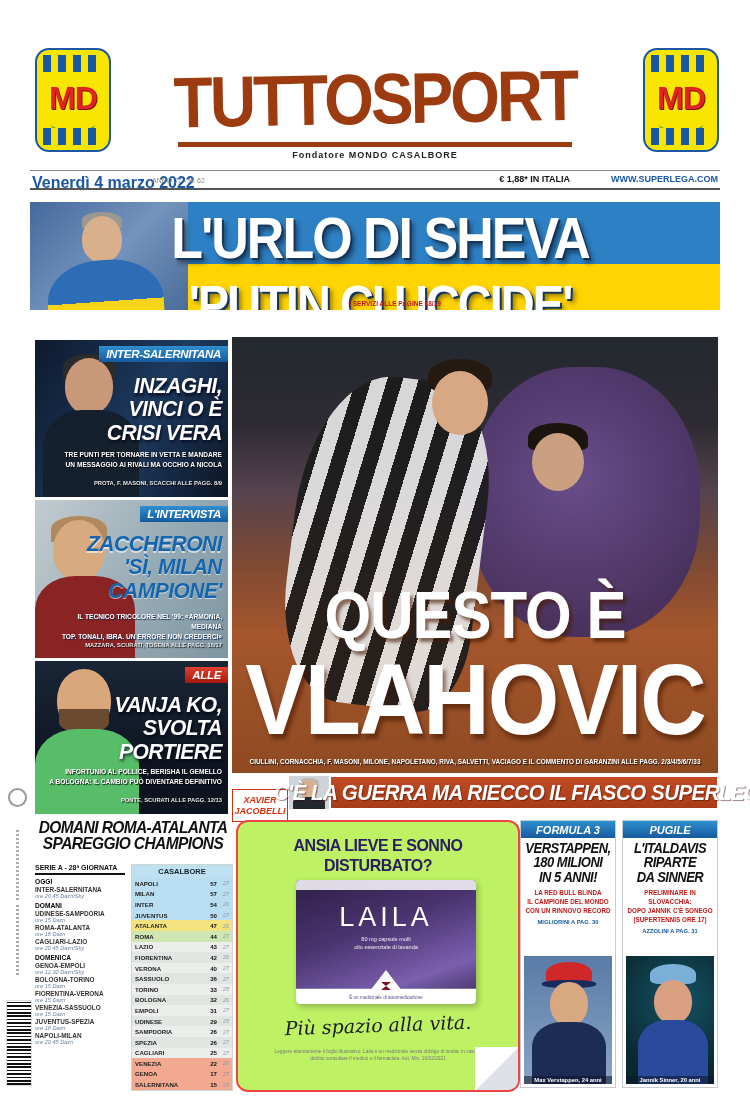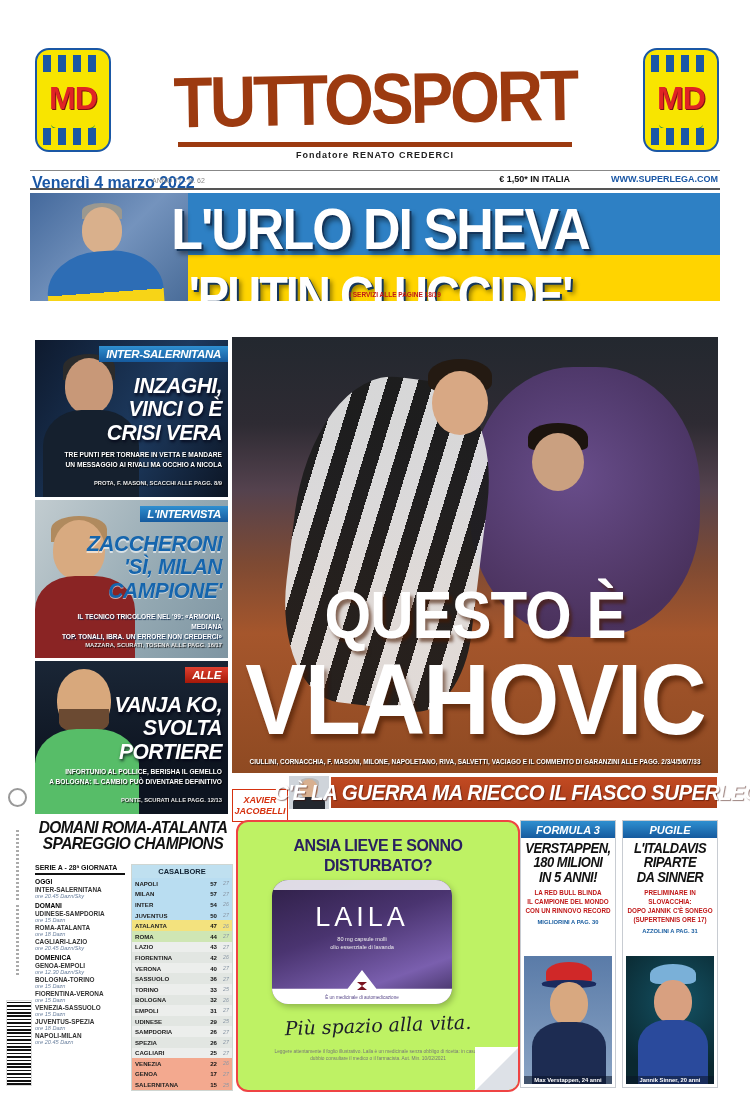--- a/index.html
+++ b/index.html
@@ -24,21 +24,21 @@
   .founder{font-size:9px;font-weight:bold;color:#222;letter-spacing:1px;}
 
   
   .dateline{border-top:1px solid #888;border-bottom:2px solid #555;height:17px;}
   .dl-date{color:#1a57a5;font-size:16px;font-weight:bold;}
   .dl-issue{color:#888;font-size:7px;}
   .dl-price{color:#111;font-size:9px;font-weight:bold;}
   .dl-web{color:#1a57a5;font-size:9px;font-weight:bold;}
 
   
-  .banner{left:30px;top:193px;width:690px;height:108px;
+  .banner{left:30px;top:202px;width:690px;height:108px;
           background:linear-gradient(180deg,#2e80c4 0 57%,#ffd400 57% 100%);overflow:hidden;}
   .bn-photo{left:0;top:0;width:158px;height:143px;
             background:linear-gradient(135deg,#44699c 0%,#7493bd 45%,#3e628f 100%);overflow:hidden;}
   .bn-head{left:52px;top:14px;width:40px;height:46px;border-radius:50% 50% 45% 45%;background:#d9b08c;}
   .bn-hair{left:52px;top:10px;width:40px;height:16px;border-radius:50% 50% 0 0;background:#9a9890;}
   .bn-flag{left:18px;top:58px;width:116px;height:90px;border-radius:45% 45% 0 0;
            background:linear-gradient(180deg,#2d6db5 0 46%,#f7d417 46% 100%);transform:rotate(-4deg);}
   .bn-caption{left:4px;bottom:4px;font-size:6.5px;color:#fff;background:rgba(20,40,70,.55);padding:1px 4px;font-weight:bold;}
   .bn-headline{left:140px;top:6px;width:420px;text-align:center;color:#fff;font-weight:bold;
                text-shadow:2px 2px 0 #14365c,4px 4px 5px rgba(0,0,0,.45);}
@@ -115,21 +115,21 @@
   .st-row .g{width:12px;text-align:right;color:#8a97a5;font-style:italic;font-size:5.3px;}
   .z-ucl{background:#b9ddf1;} .z-el{background:#f3e27e;} .z-ecl{background:#cfe6b4;}
   .z-mid{background:#eceeec;} .z-mid2{background:#e2e6e2;} .z-rel{background:#f3a98f;}
 
   
   .ad{left:236px;top:820px;width:280px;height:268px;background:#bef264;border:2px solid #ef4444;border-radius:12px;
       overflow:hidden;}
   .ad-title{left:0;top:14px;width:100%;text-align:center;color:#2a2060;font-weight:bold;font-size:17px;
             letter-spacing:-0.5px;transform:scaleX(.94);}
   .ad-lead{left:0;top:38px;width:100%;text-align:center;color:#5a4a8a;font-size:11px;}
-  .ad-box{left:34px;top:58px;width:180px;height:124px;border-radius:16px;overflow:hidden;
+  .ad-box{left:58px;top:58px;width:180px;height:124px;border-radius:4px;overflow:hidden;
           background:linear-gradient(160deg,#2e1f46 0%,#4a3470 40%,#7a5fae 75%,#3a2a58 100%);
           box-shadow:2px 3px 6px rgba(0,0,0,.25);}
   .ad-box-topband{position:absolute;top:0;left:0;right:0;height:10px;background:#f2f0f6;opacity:.9;}
   .ad-brand{position:absolute;top:22px;left:0;right:0;text-align:center;color:#fff;font-size:27px;
             letter-spacing:4px;font-weight:normal;}
   .ad-line{position:absolute;left:0;right:0;text-align:center;color:#eee;font-size:5.6px;}
   .ad-wedge{position:absolute;bottom:0;left:0;right:0;height:34px;background:#fff;
             clip-path:polygon(0 55%,42% 55%,50% 0,58% 55%,100% 55%,100% 100%,0 100%);}
   .ad-band-text{position:absolute;bottom:4px;left:0;right:0;text-align:center;color:#5a4a8a;font-size:4.6px;}
   .ad-bowtie{position:absolute;bottom:14px;left:50%;margin-left:-5px;width:10px;height:8px;background:#7a1420;
@@ -176,26 +176,26 @@
   <div class="abs md-logo" style="left:643px;top:48px;">
     <div class="md-strip top"></div>
     <div class="md-word">MD</div>
     <div class="md-arc" style="top:66px;"></div>
     <div class="md-arc a2" style="top:70px;"></div>
     <div class="md-strip bot"></div>
   </div>
 
   <div class="abs brand" style="left:0;right:0;top:62px;text-align:center;">TUTTOSPORT</div>
   <div class="abs brand-rule" style="left:178px;right:178px;top:142px;"></div>
-  <div class="abs founder ctr" style="left:0;right:0;top:150px;">Fondatore RENATO CREDERCI</div>
+  <div class="abs founder ctr" style="left:0;right:0;top:150px;">Fondatore MONDO CASALBORE</div>
 
   <div class="abs dateline" style="left:30px;top:170px;width:690px;">
     <span class="abs dl-date" style="left:2px;top:3px;">Venerdì 4 marzo 2022</span>
     <span class="abs dl-issue" style="left:122px;top:6px;">ANNO 77 - N. 62</span>
-    <span class="abs dl-price" style="right:150px;top:3px;">€ 1,50* IN ITALIA</span>
+    <span class="abs dl-price" style="right:150px;top:3px;">€ 1,88* IN ITALIA</span>
     <span class="abs dl-web" style="right:2px;top:3px;">WWW.SUPERLEGA.COM</span>
   </div>
 
   <div class="abs banner">
     <div class="abs bn-photo">
       <div class="abs bn-hair"></div>
       <div class="abs bn-head"></div>
       <div class="abs bn-flag"></div>
       <div class="abs bn-caption">Andriy Shevchenko, 45 anni, ex di Milan e Ucraina</div>
     </div>

